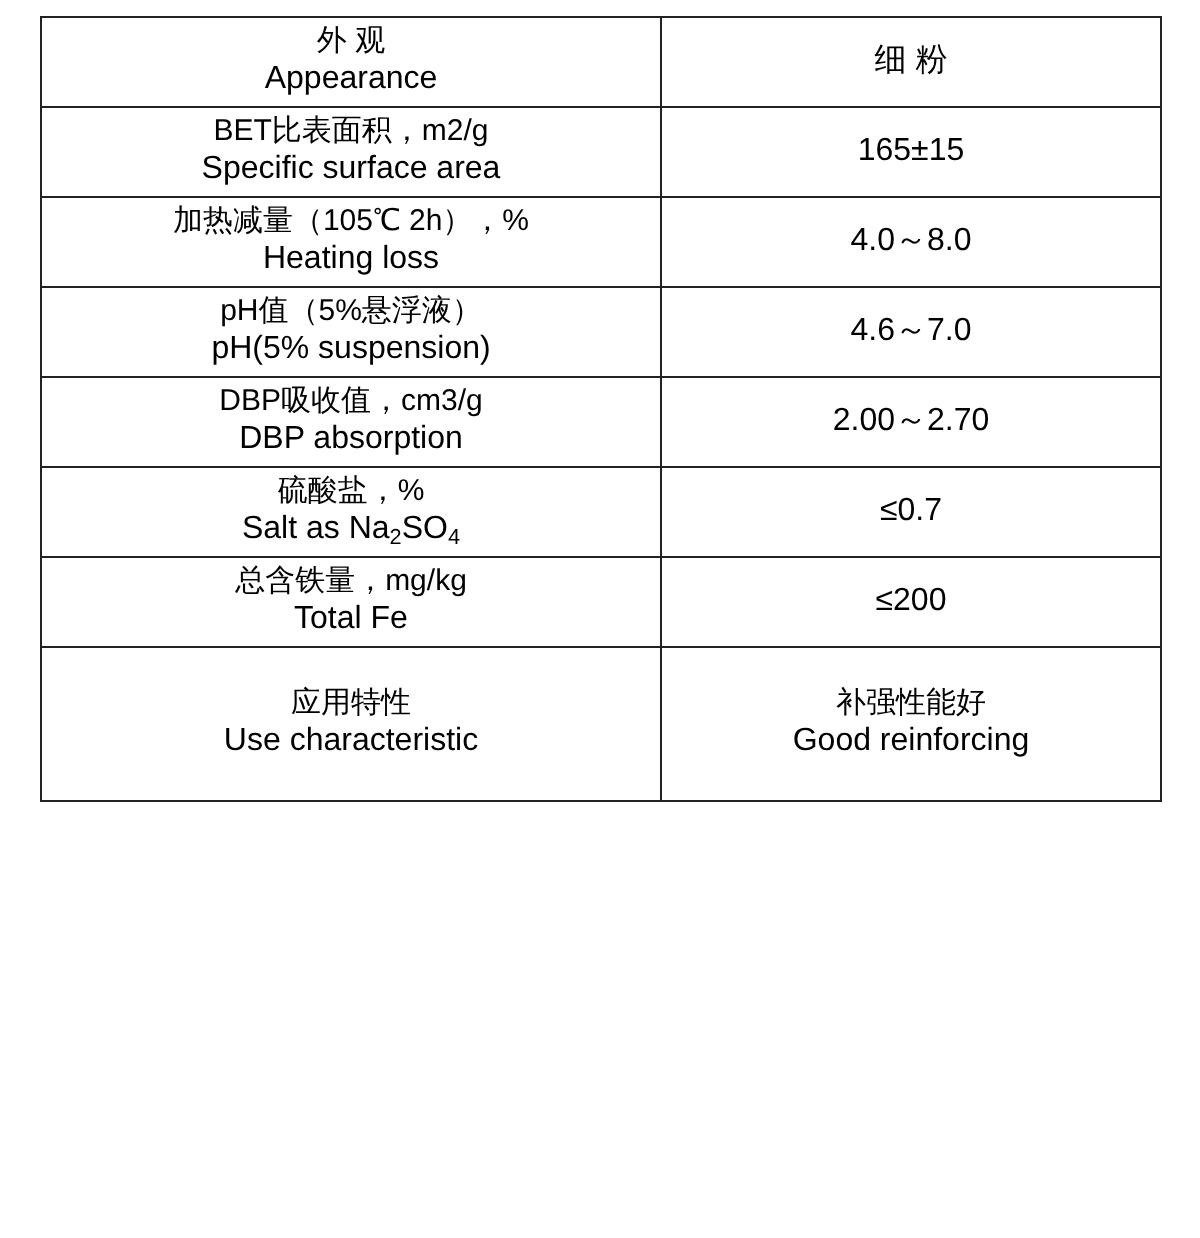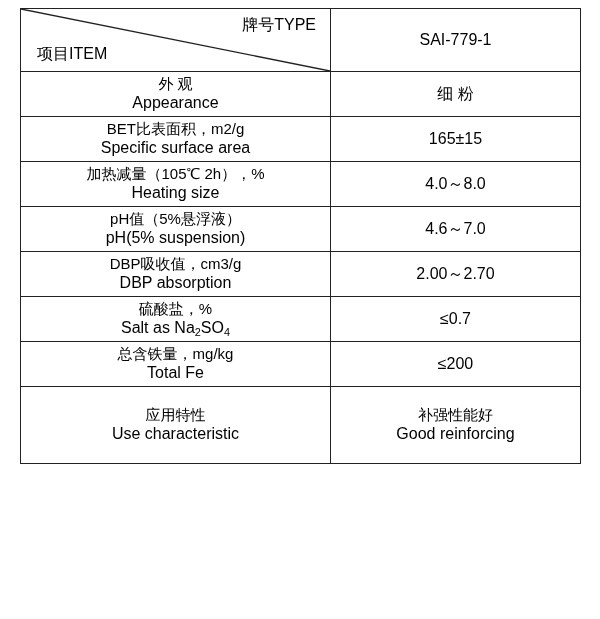--- a/index.html
+++ b/index.html
@@ -106,51 +106,41 @@
 </head>
 <body>
 
 <div class="sheet">
   <table class="spec">
     <colgroup>
       <col class="col-item">
       <col class="col-val">
     </colgroup>
     <tbody>
-      <tr>
-        <td class="hdr">
-          <svg class="diag" viewBox="0 0 310 62" preserveAspectRatio="none">
-            <line x1="0" y1="0" x2="310" y2="62" stroke="#222222" stroke-width="1.4"></line>
-          </svg>
-          <span class="type-label">牌号TYPE</span>
-          <span class="item-label">项目ITEM</span>
-        </td>
-        <td class="hdr-val">SAI-779-1</td>
-      </tr>
 
       <tr>
         <td class="row-cell pad-v">
           <span class="cn">外  观</span>
           <span class="en">Appearance</span>
         </td>
         <td class="row-cell val">细  粉</td>
       </tr>
 
       <tr>
         <td class="row-cell pad-v">
           <span class="cn">BET比表面积，m2/g</span>
           <span class="en">Specific surface area</span>
         </td>
         <td class="row-cell val">165±15</td>
       </tr>
 
       <tr>
         <td class="row-cell pad-v">
           <span class="cn">加热减量（105℃ 2h），%</span>
-          <span class="en">Heating size</span>
+          <span class="en">Heating loss</span>
         </td>
         <td class="row-cell val">4.0～8.0</td>
       </tr>
 
 
 
       <tr>
         <td class="row-cell pad-v">
           <span class="cn">pH值（5%悬浮液）</span>
           <span class="en">pH(5% suspension)</span>

